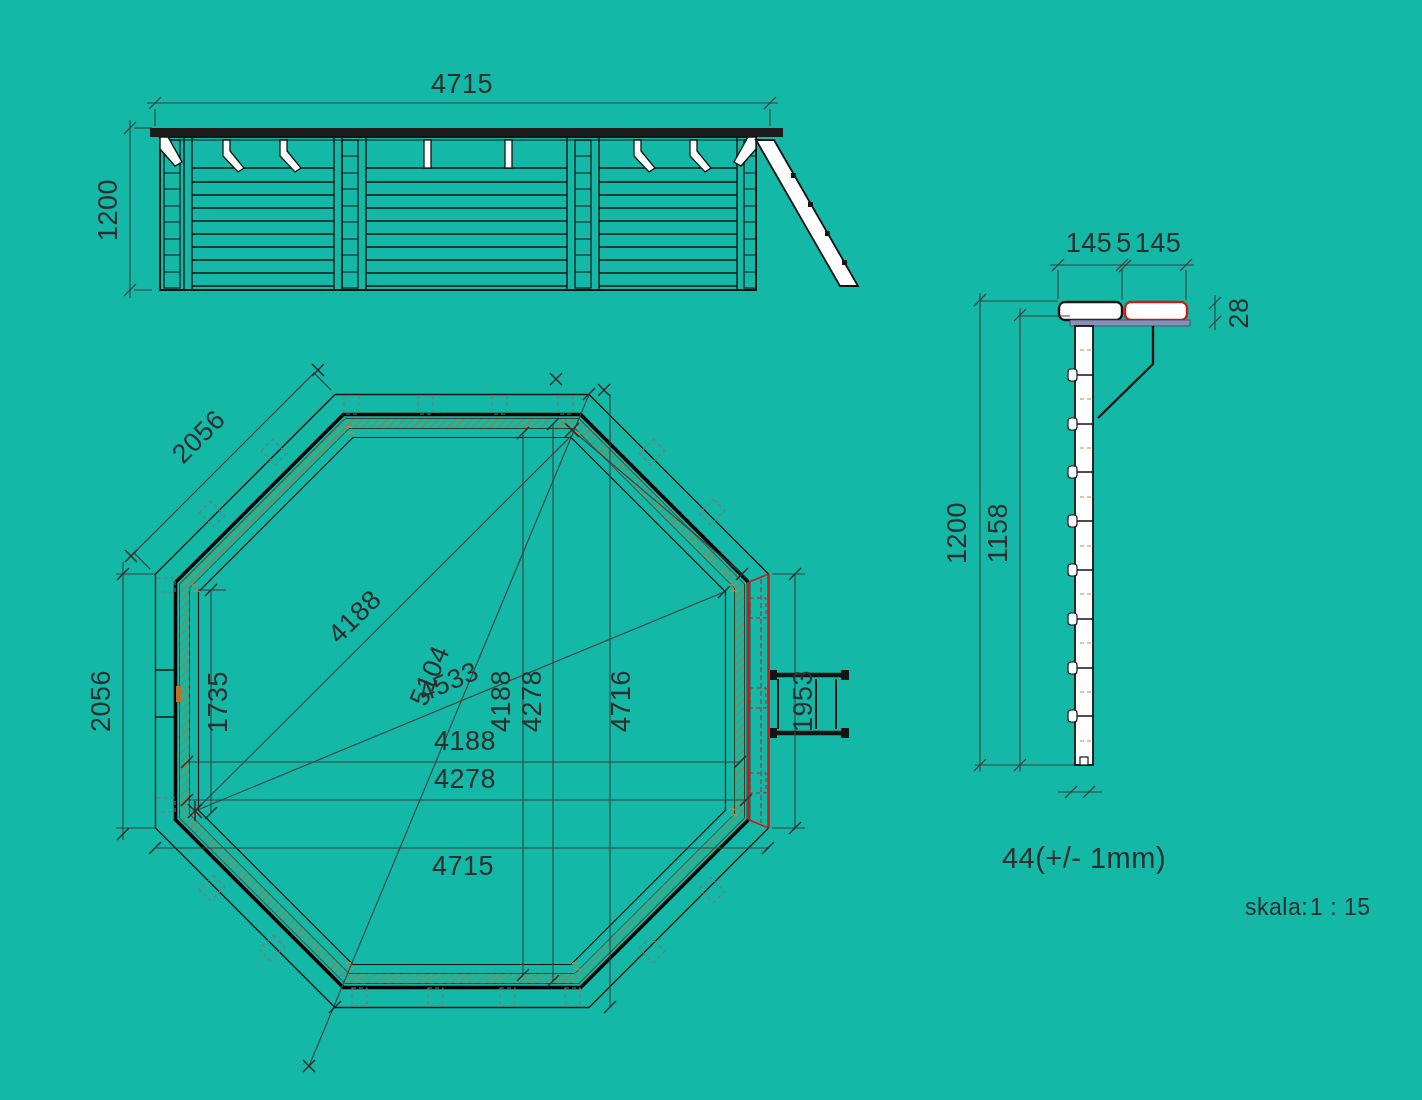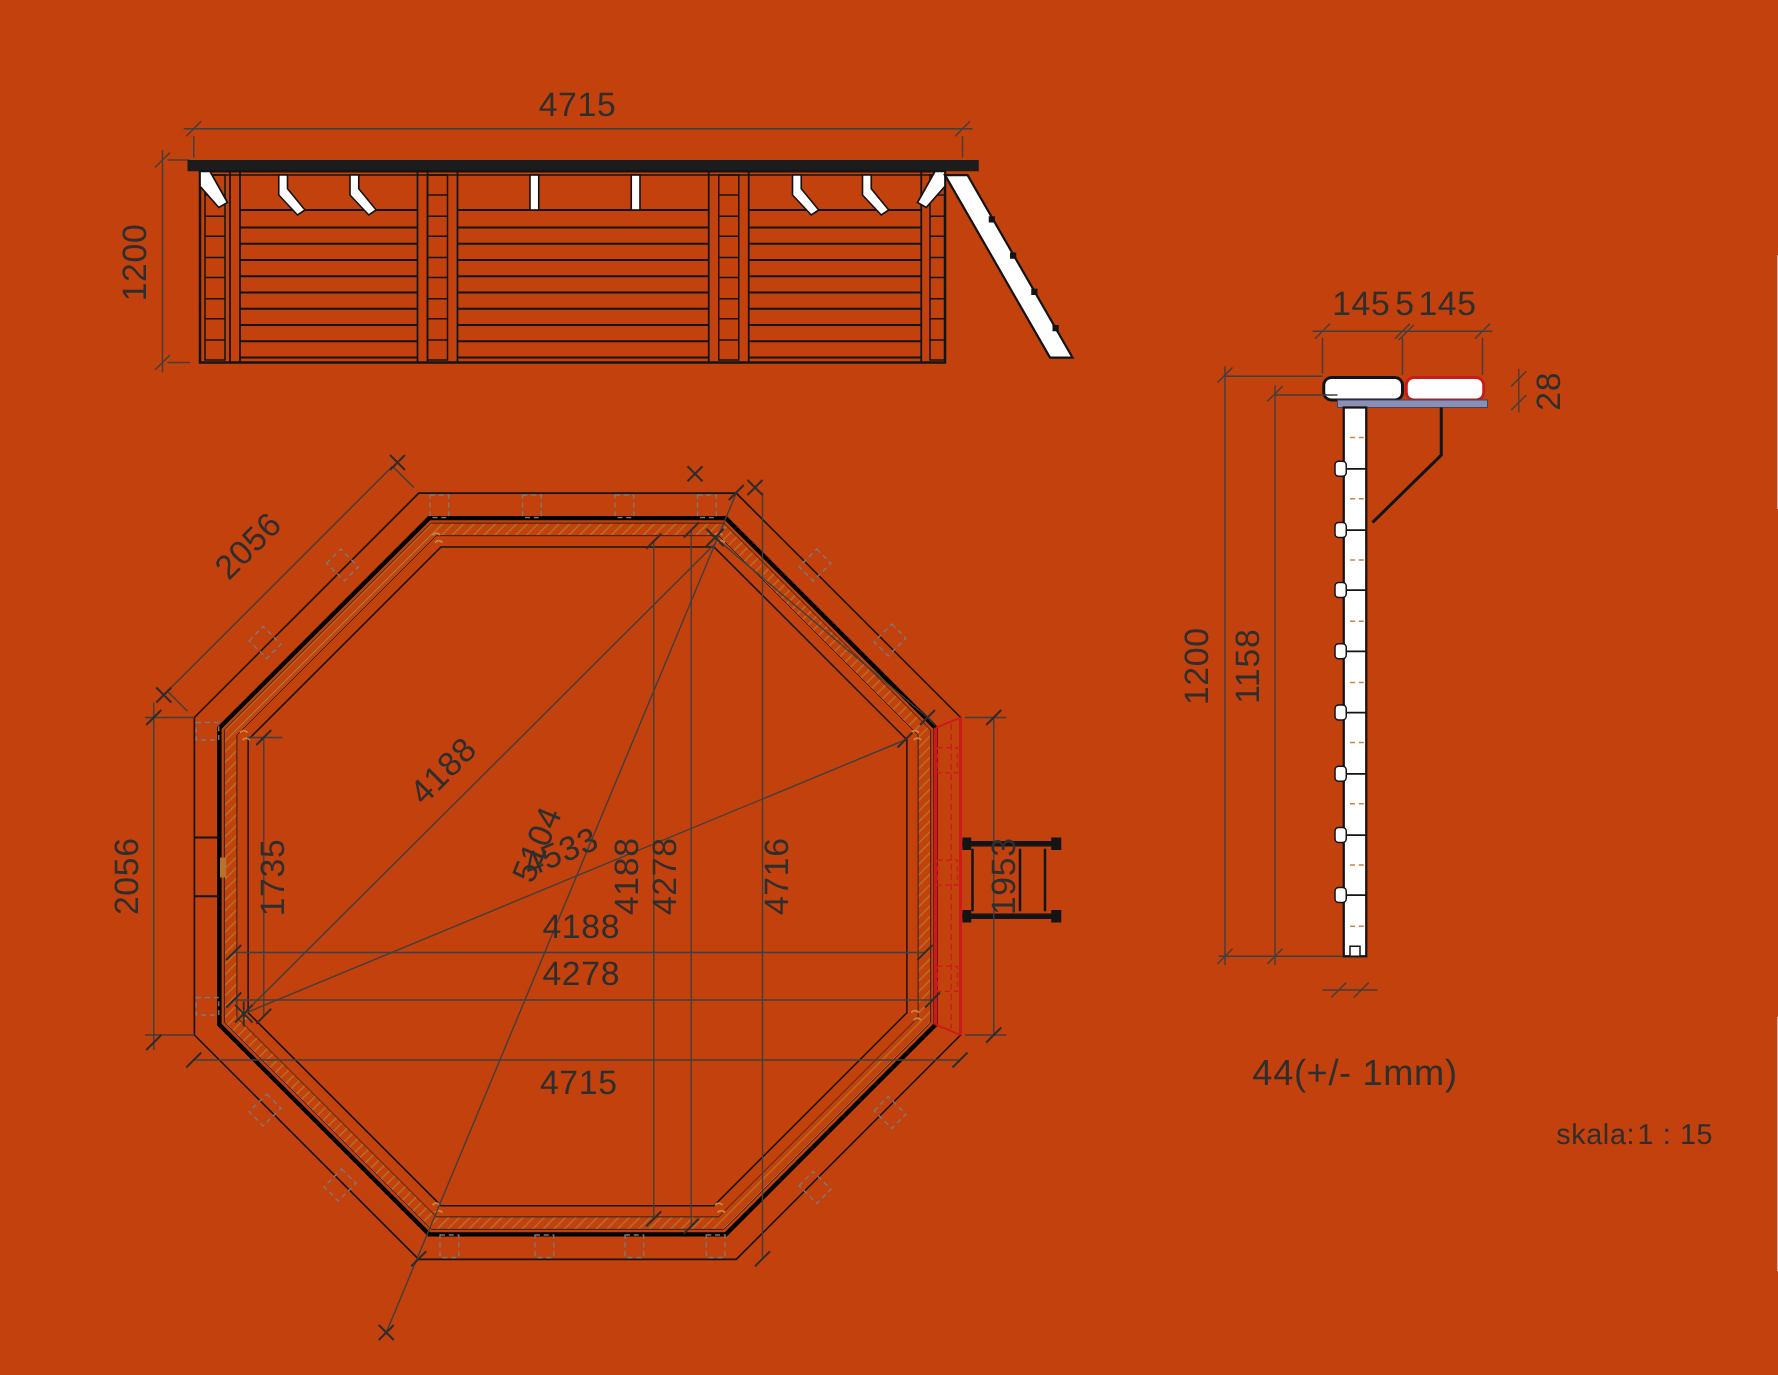--- a/index.html
+++ b/index.html
@@ -1,16 +1,16 @@
 <!DOCTYPE html>
 <html><head>
 <meta charset="utf-8">
 <style>
   html,body{margin:0;padding:0;background:#ffffff;}
-  .stage{position:relative;width:1422px;height:1100px;background:#c2410c;overflow:hidden;}
+  .stage{position:relative;width:1422px;height:1100px;background:#14b8a6;overflow:hidden;}
   svg{display:block;}
   text{font-family:"Liberation Sans",sans-serif;fill:#2e2e2e;letter-spacing:0.5px;}
   .dimtxt{font-size:27px;}
   .smalltxt{font-size:23px;}
 </style>
 </head>
 <body>
 
 <div class="stage">
 <svg width="1422" height="1100" viewBox="0 0 1422 1100">

